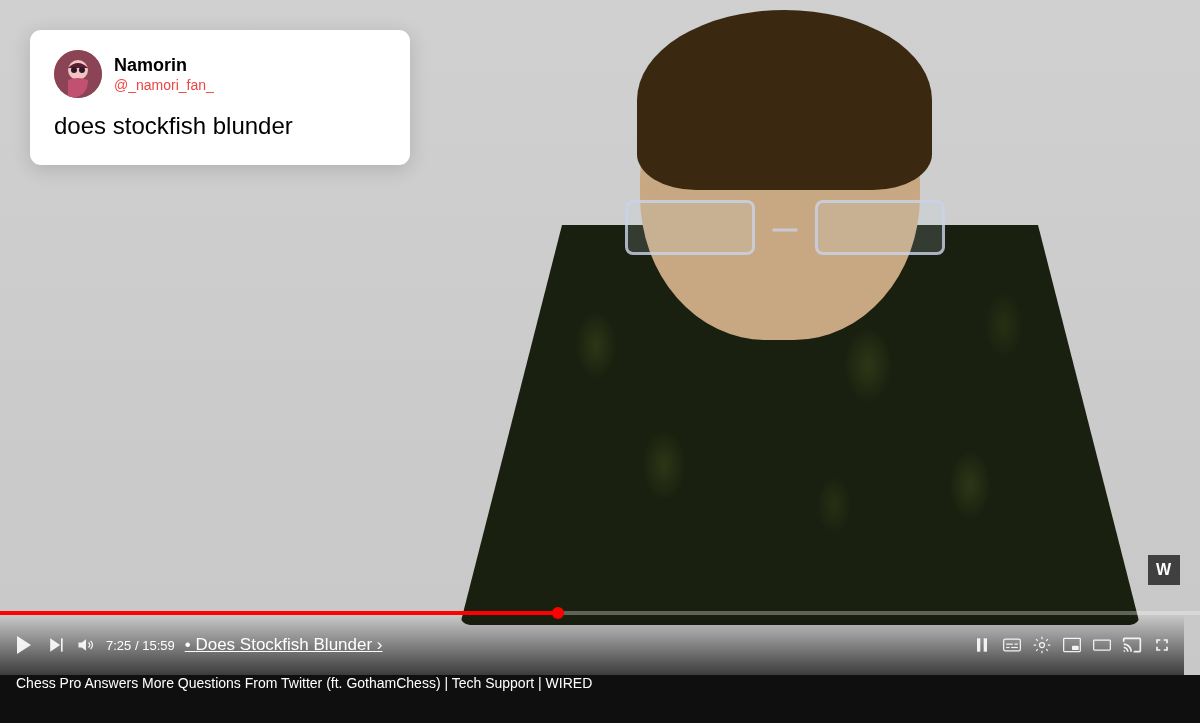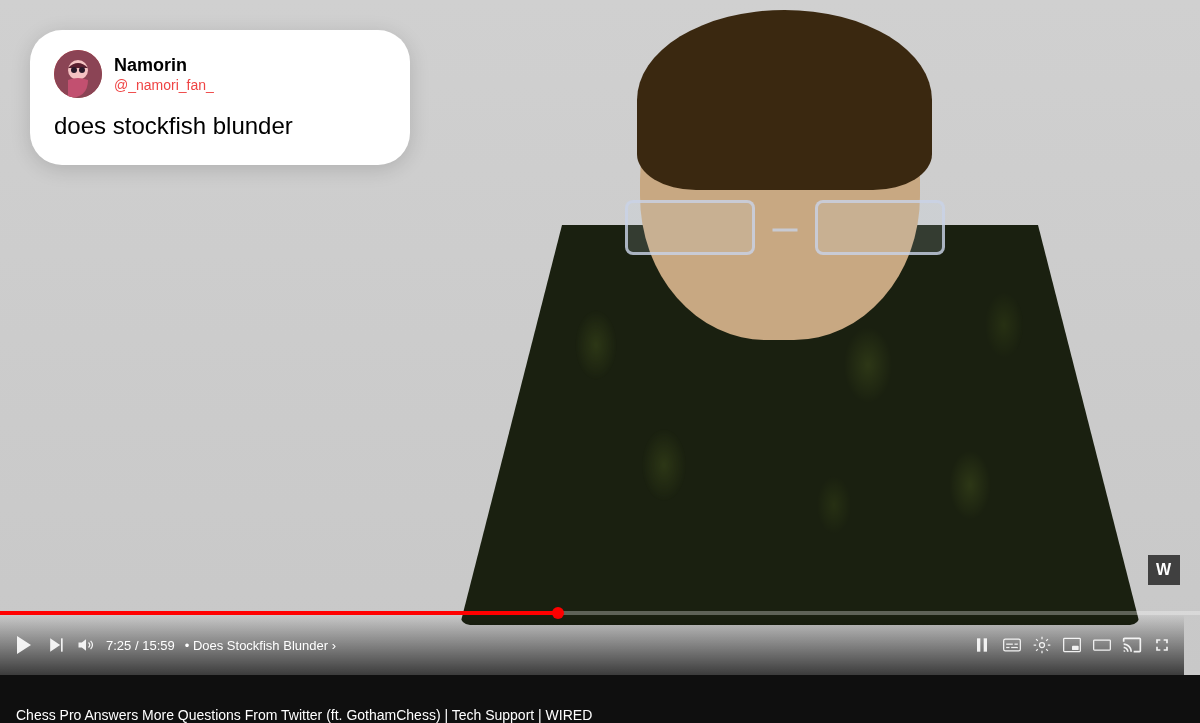--- a/index.html
+++ b/index.html
@@ -109,21 +109,21 @@
       height: 3px;
       background: rgba(200,210,230,0.8);
     }
 
     
     .tweet-overlay {
       position: absolute;
       top: 30px;
       left: 30px;
       background: white;
-      border-radius: 32px;
+      border-radius: 11px;
       padding: 20px 24px 24px 24px;
       width: 380px;
       box-shadow: 0 4px 20px rgba(0,0,0,0.15);
     }
 
     .tweet-header {
       display: flex;
       align-items: center;
       gap: 12px;
       margin-bottom: 12px;
@@ -234,23 +234,24 @@
 
     .time-display {
       color: white;
       font-size: 13px;
       white-space: nowrap;
       flex-shrink: 0;
     }
 
     .chapter-title {
       color: white;
-      font-size: 13px;
+      font-size: 17px;
       white-space: nowrap;
       flex-shrink: 0;
+      text-decoration: underline;
     }
 
     .spacer { flex: 1; }
 
     
     .icon-svg {
       width: 20px;
       height: 20px;
       fill: white;
     }
@@ -259,21 +260,21 @@
       height: 24px;
       fill: white;
     }
 
     
     .title-bar {
       width: 996px;
       height: 48px;
       background: #0f0f0f;
       display: flex;
-      align-items: flex-end;
+      align-items: flex-start;
       padding: 0 16px;
       flex-shrink: 0;
     }
 
     .video-title {
       color: white;
       font-size: 14px;
       font-weight: 400;
       white-space: nowrap;
       overflow: hidden;

